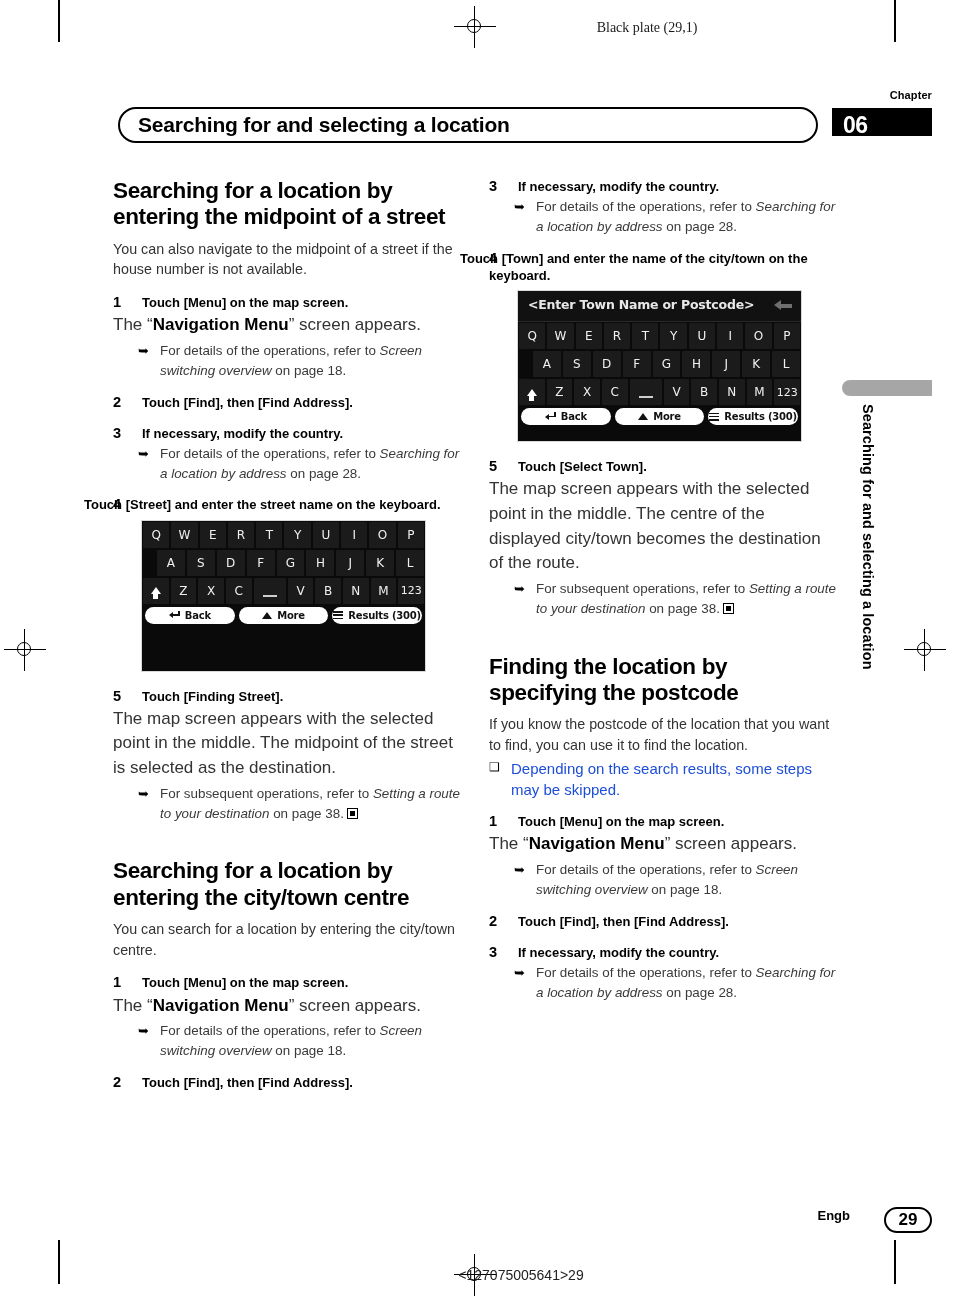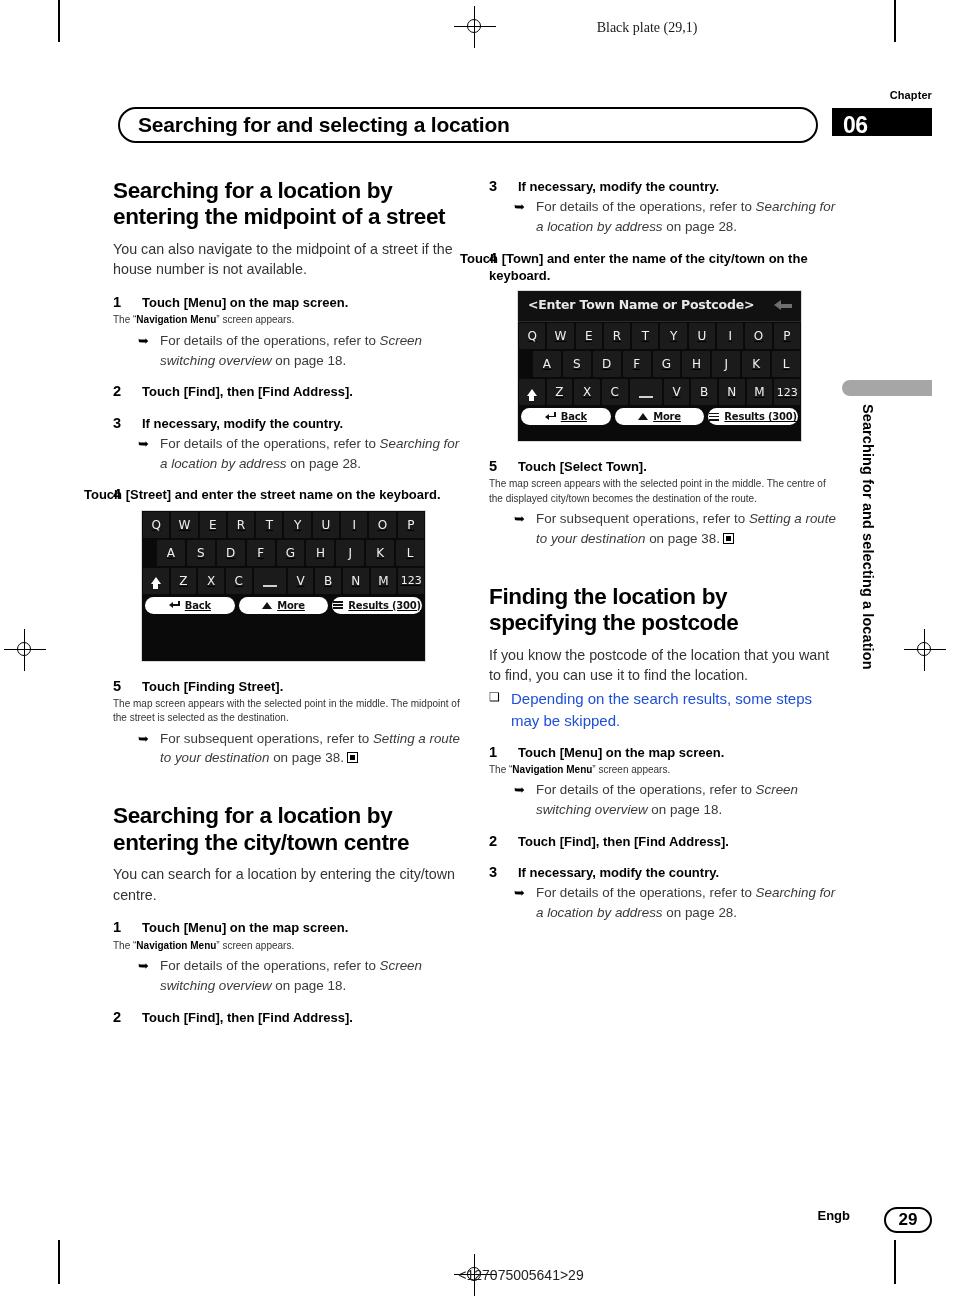--- a/index.html
+++ b/index.html
@@ -45,38 +45,38 @@
   .col{position:absolute;width:348px;top:178px;}
   .col-left{left:113px;}
   .col-right{left:489px;}
 
   h2.sec{font-size:22.5px;font-weight:bold;line-height:1.17;margin:0 0 8px 0;
     letter-spacing:-.35px;}
   p.body{font-size:14.3px;line-height:1.45;margin:0 0 14px 0;color:#333;}
   .step{display:flex;margin:0 0 2px 0;}
   .step .n{font-size:14.6px;font-weight:bold;width:29px;flex:0 0 29px;}
   .step .s{font-size:13px;font-weight:bold;line-height:1.32;}
-  .sub{font-size:10px;line-height:1.45;color:#333;margin:0 0 3px 0;}
+  .sub{font-size:17px;line-height:1.45;color:#333;margin:0 0 3px 0;}
   .sub b{color:#000;}
   .note{display:flex;margin:1px 0 13px 0;padding-left:25px;}
   .note .bul{flex:0 0 22px;font-size:13px;color:#000;line-height:1.5;}
   .note .txt{font-size:13.4px;line-height:1.48;color:#3a3a3a;}
   .note .txt i{font-style:italic;}
   .sq{display:inline-block;width:11px;height:11px;border:1px solid #000;
     box-sizing:border-box;position:relative;vertical-align:-1px;margin-left:3px;}
   .sq::after{content:"";position:absolute;left:2px;top:2px;right:2px;bottom:2px;background:#000;}
   .gap-lg{height:22px;}
 
   .bullet-note{display:flex;margin:0 0 12px 0;}
   .bullet-note .bb{flex:0 0 22px;font-size:12px;line-height:1.5;}
   .bullet-note .bt{font-size:15px;line-height:1.45;color:#1d4ed8;}
 
   
   .kb{position:relative;width:285px;height:152px;background:#0a0a0a;margin:6px 0 16px 28px;
-    border:1px solid #d9d9d9;box-sizing:border-box;font-family:"DejaVu Sans",sans-serif;text-decoration:underline;}
+    border:1px solid #d9d9d9;box-sizing:border-box;font-family:"DejaVu Sans",sans-serif;}
   .kb .screenbar{position:relative;height:30px;background:#111;border-bottom:1px solid #2a2a2a;}
   .kb .screenbar .ph{position:absolute;left:10px;top:6px;font-size:12.5px;font-weight:bold;
     color:#e8e8e8;letter-spacing:-.2px;}
   .kb .screenbar .bsp{position:absolute;right:9px;top:9px;width:18px;height:11px;}
   .kb .screenbar .bsp .shaft{position:absolute;right:0;top:4px;width:12px;height:4px;background:#6f6f6f;}
   .kb .screenbar .bsp .head{position:absolute;left:0;top:0;width:0;height:0;
     border-top:5.5px solid transparent;border-bottom:5.5px solid transparent;border-right:7px solid #6f6f6f;}
   .kb .row{display:flex;height:28px;}
   .kb .row.r2{padding-left:14px;}
   .kb .key{flex:1 1 0;margin:1px;background:#1b1b1b;color:#f0f0f0;font-size:12px;

